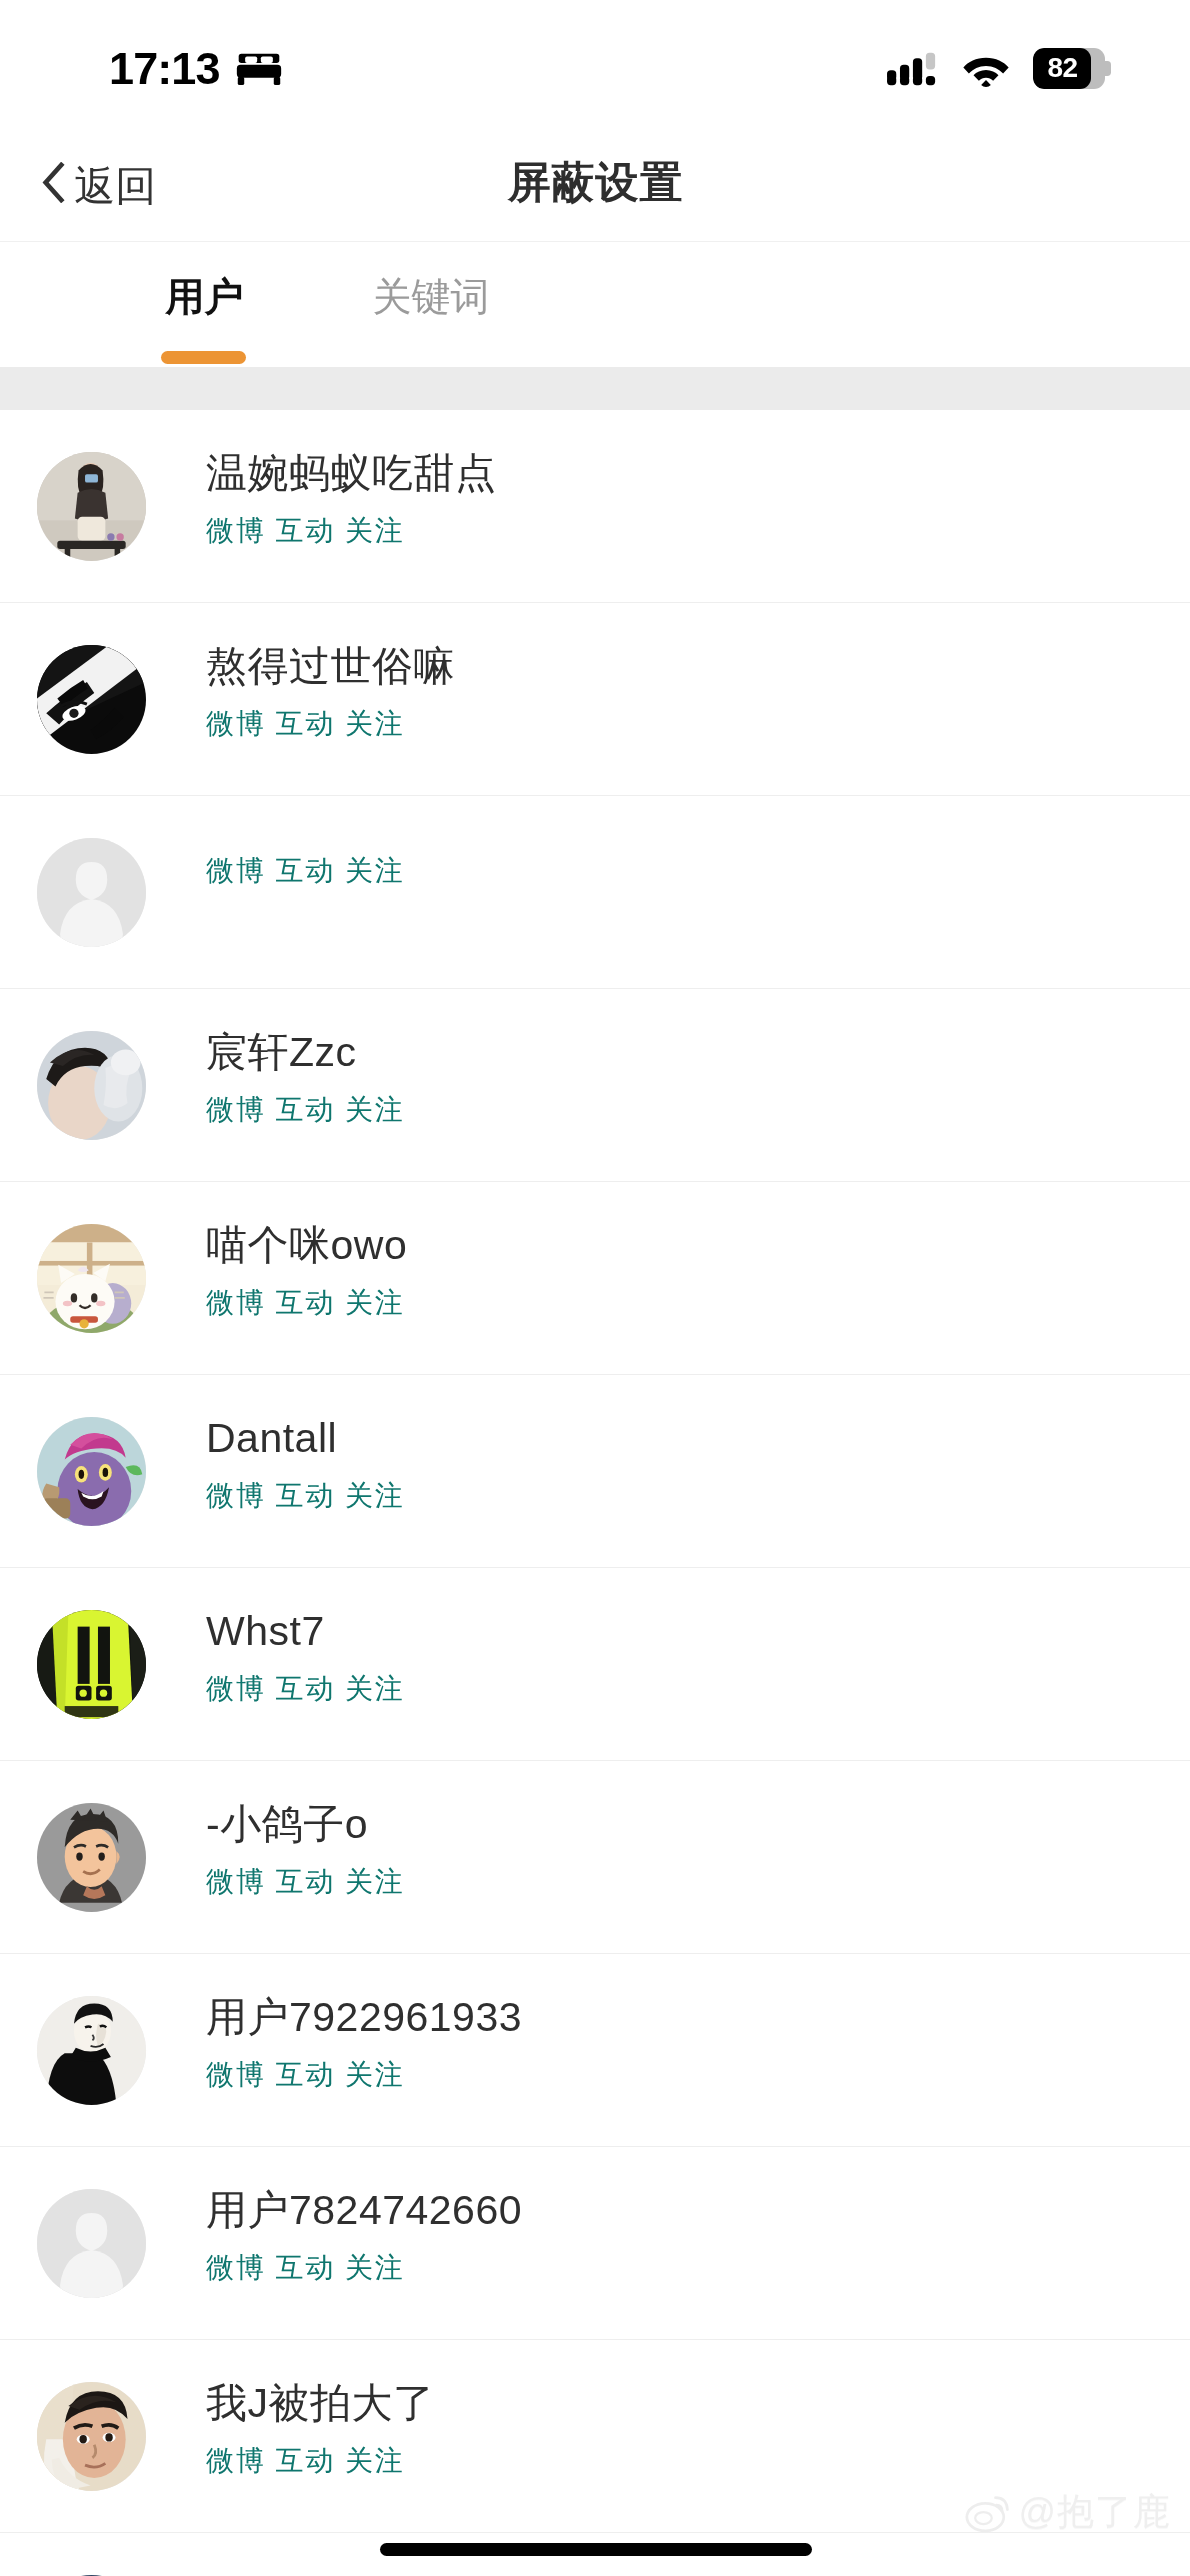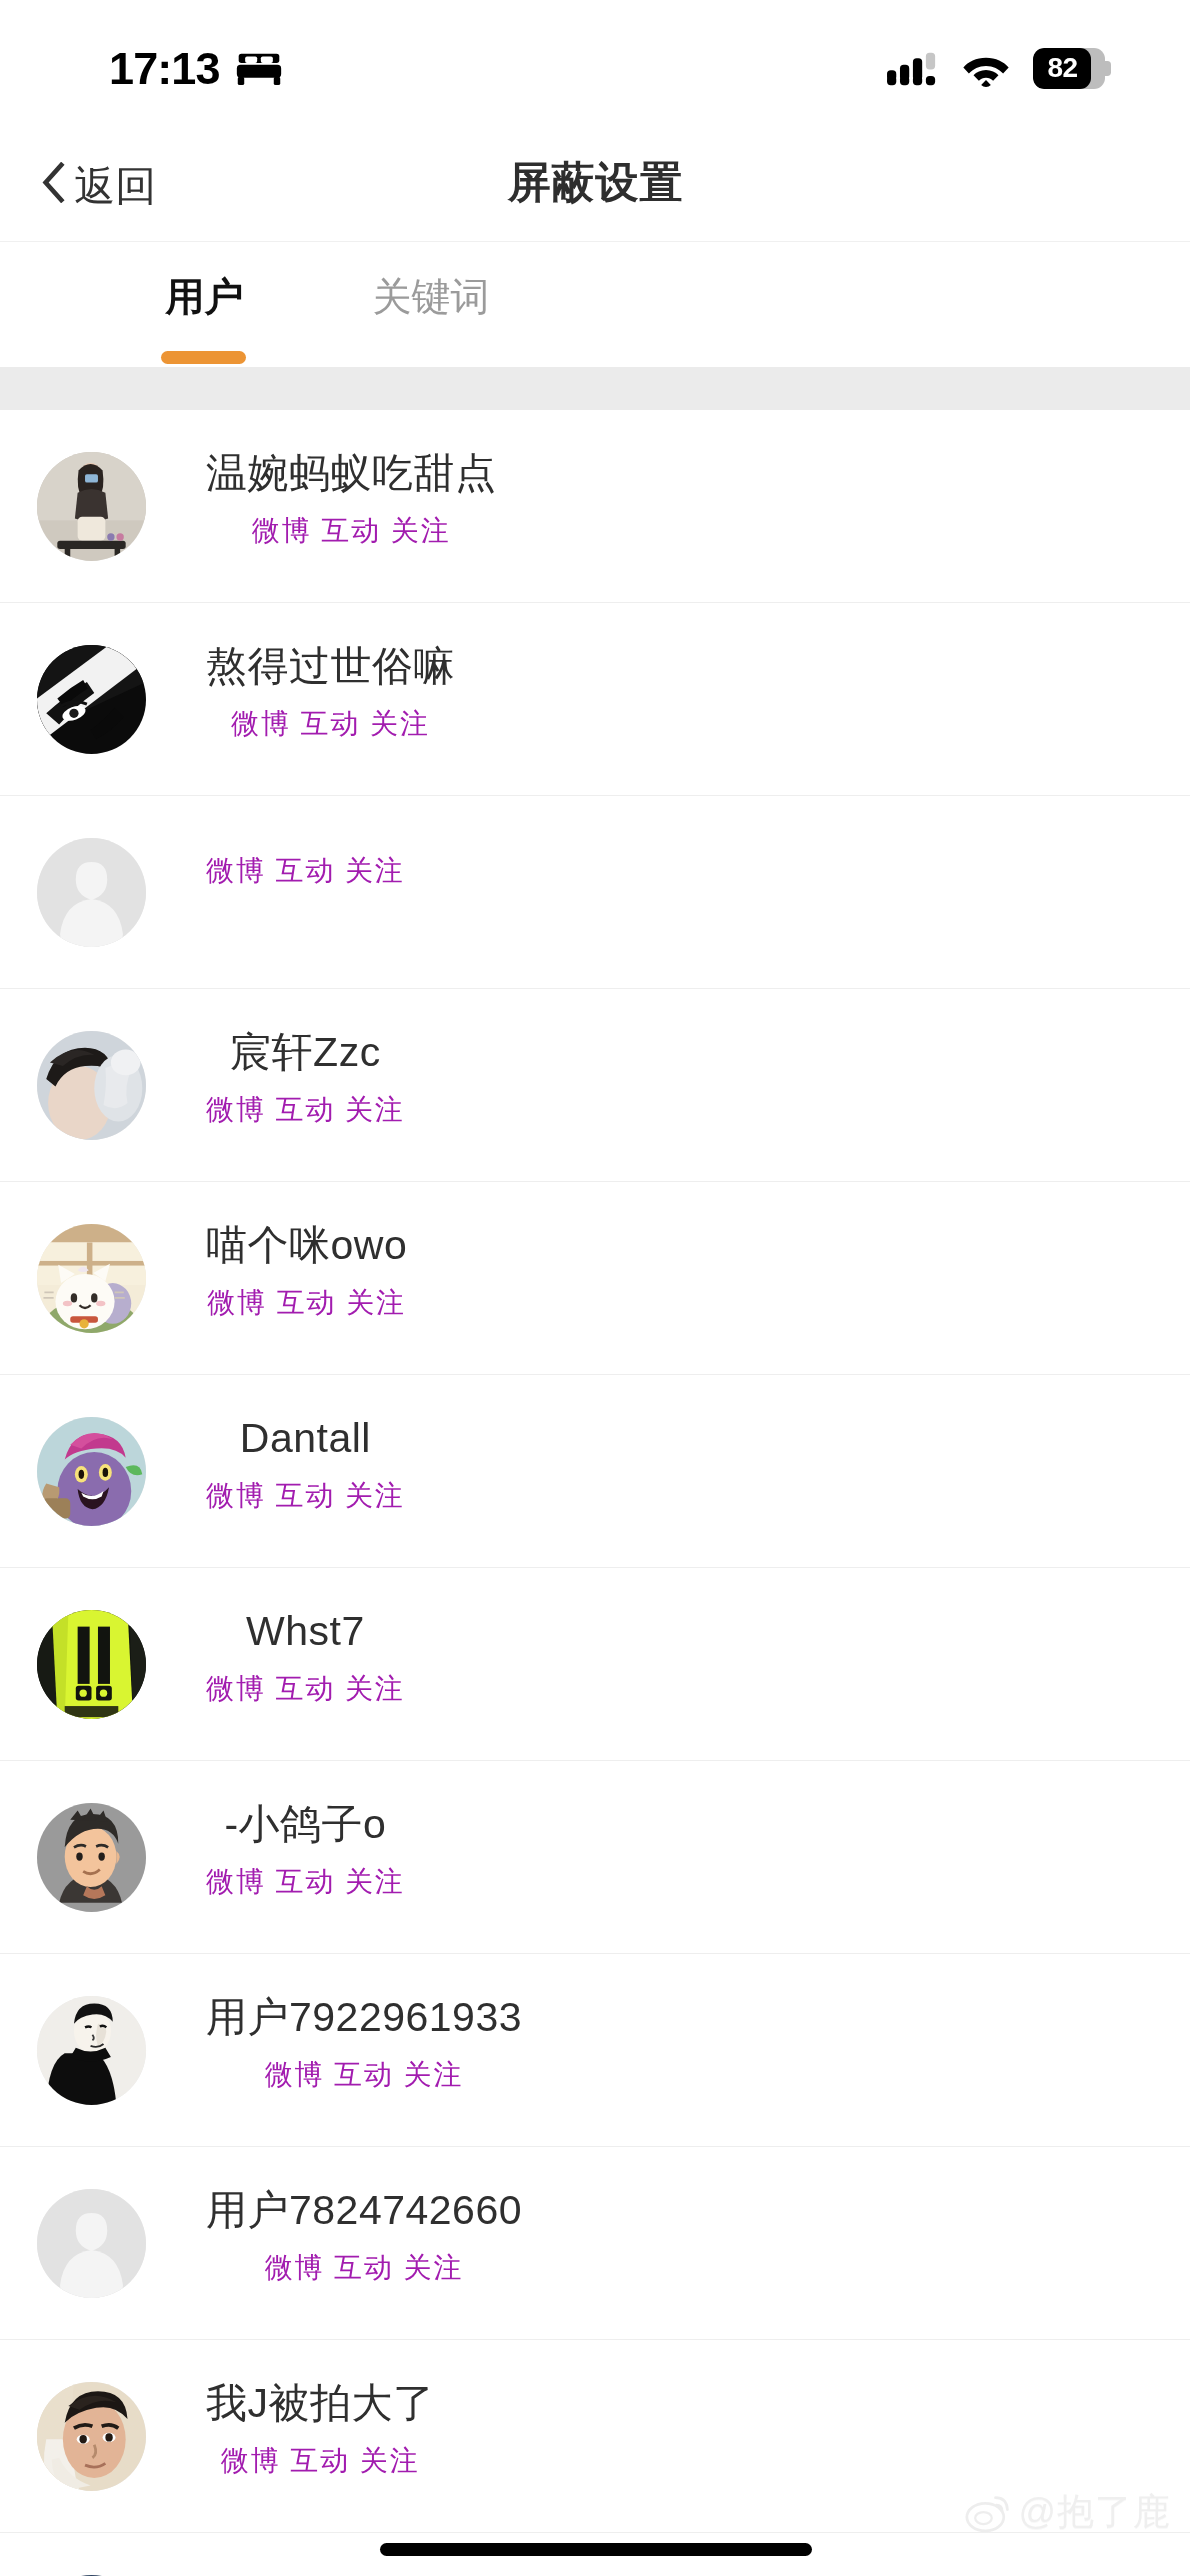--- a/index.html
+++ b/index.html
@@ -86,35 +86,34 @@
   
   .list{
     position:absolute; top:410px; left:0; width:1191px;
     height:2166px; background:#fff; overflow:hidden;
   }
   .row{
     position:relative; width:1191px; height:193px;
     display:flex; align-items:center;
     border-bottom:1.9px solid #eeeeee;
     background:#fff;
-    text-align:center;
   }
   .avatar{
     position:absolute; left:37px; top:42px;
     width:109px; height:109px; border-radius:50%;
     overflow:hidden; background:#e9e9e9; flex:none;
   }
   .av-svg{ width:109px; height:109px; display:block; }
   .row-text{ position:absolute; left:206px; top:41px; }
   .row-name{
     font-size:41px; color:#2f2f2f; line-height:1.12;
     letter-spacing:0.5px; white-space:nowrap;
   }
   .row-sub{
-    margin-top:15px; font-size:28px; color:#a21caf;
+    margin-top:15px; font-size:28px; color:#0f766e;
     letter-spacing:1.9px; white-space:nowrap;
   }
 
   
   .watermark{
     position:absolute; right:20.4px; bottom:39px;
     display:flex; align-items:center; gap:5.6px;
     opacity:0.95; pointer-events:none;
   }
   .wm-logo{ width:48px; height:41px; display:block; }

